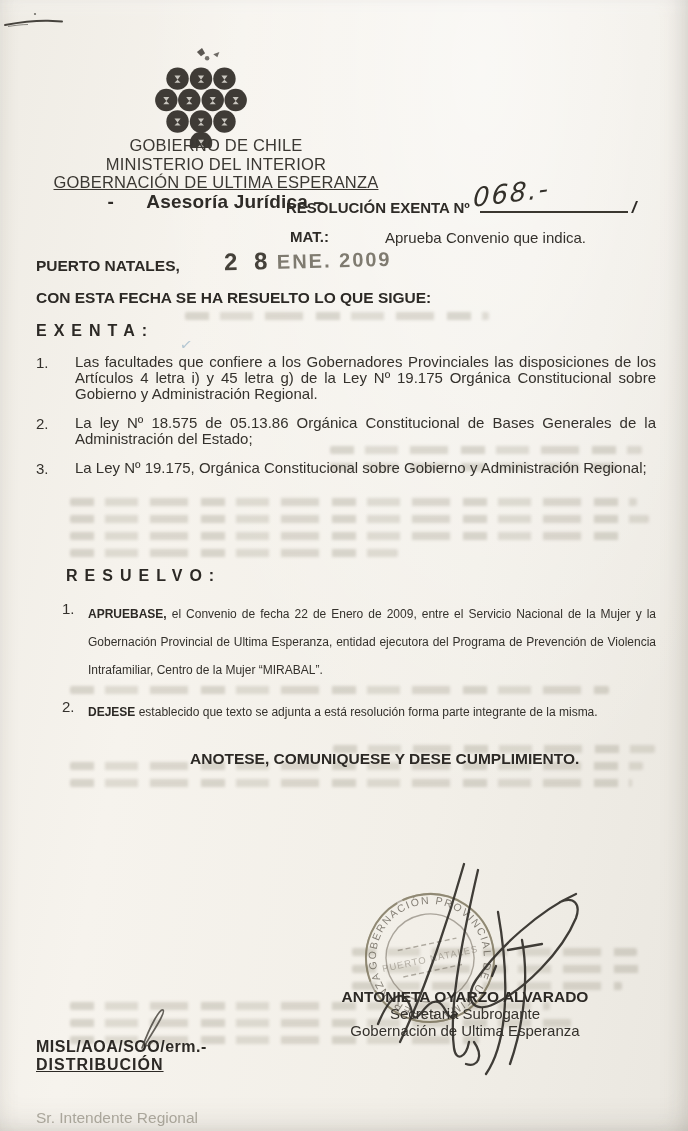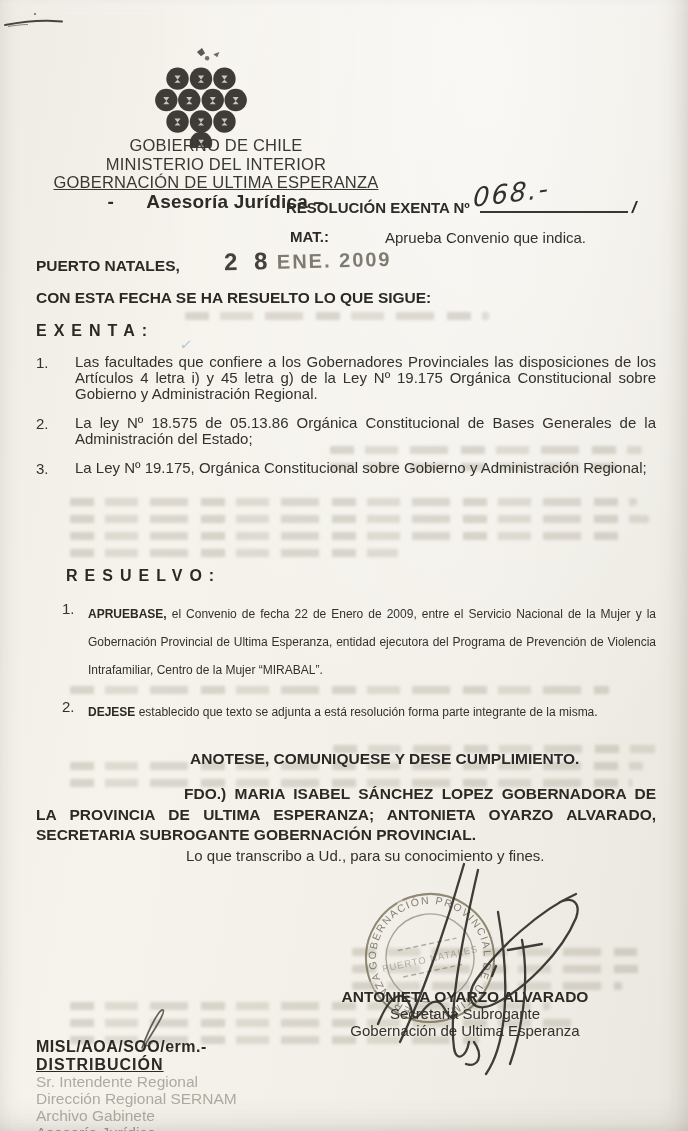--- a/index.html
+++ b/index.html
@@ -62,21 +62,21 @@
   .signature{left:326px;top:856px;width:264px;height:220px;z-index:6;}
   .sign-block{left:330px;top:988px;width:270px;text-align:center;z-index:3;line-height:17px;}
   .sign-name{font-size:15.5px;font-weight:bold;color:#2c2925;}
   .sign-title{font-size:15px;}
   .sign-org{font-size:15px;}
   
   .initials-scribble{left:134px;top:1006px;width:36px;height:46px;z-index:4;}
   .footer-initials{left:36px;top:1038px;font-size:16px;font-weight:bold;letter-spacing:.5px;color:#2c2925;z-index:3;}
   .dist-heading{left:36px;top:1056px;font-size:16px;font-weight:bold;letter-spacing:1px;text-decoration:underline;color:#2c2925;z-index:3;}
   .dist-list{left:36px;top:1074px;font-size:15.5px;line-height:16.5px;color:#aeaa9f;z-index:3;}
-  .dist-list div{margin-bottom:.5px;}
+  .dist-list div{margin-bottom:.5px;margin-top:36px;}
   .dist-list .cut{color:#9b978c;}
   
   .ghost-group{z-index:1;pointer-events:none;}
   .ghost-line{height:8px;border-radius:2px;filter:blur(1.4px);margin-bottom:9px;
     background:repeating-linear-gradient(to right,
       rgba(146,140,122,.30) 0 24px, rgba(146,140,122,0) 24px 35px,
       rgba(146,140,122,.24) 35px 68px, rgba(146,140,122,0) 68px 80px,
       rgba(146,140,122,.28) 80px 118px, rgba(146,140,122,0) 118px 131px);}
   .pen-check{font-size:15px;color:#7fa4bd;opacity:.55;z-index:2;}
 </style>
@@ -175,22 +175,20 @@
       <div class="num">1.</div>
       <div class="txt"><span class="lead">APRUEBASE,</span><span> el Convenio de fecha 22 de Enero de 2009, entre el Servicio Nacional de la Mujer y la Gobernación Provincial de Ultima Esperanza, entidad ejecutora del Programa de Prevención de Violencia Intrafamiliar, Centro de la Mujer “MIRABAL”.</span></div>
     </div>
     <div class="r-item">
       <div class="num">2.</div>
       <div class="txt"><span class="lead">DEJESE</span><span> establecido que  texto se adjunta a está resolución forma parte integrante de la misma.</span></div>
     </div>
   </div>
 
   <div class="abs anotese">ANOTESE, COMUNIQUESE Y DESE CUMPLIMIENTO.</div>
-  <div class="abs fdo">FDO.) MARIA ISABEL SÁNCHEZ LOPEZ GOBERNADORA DE LA PROVINCIA DE ULTIMA ESPERANZA; ANTONIETA OYARZO ALVARADO, SECRETARIA SUBROGANTE GOBERNACIÓN PROVINCIAL.</div>
-  <div class="abs transcribo">Lo que transcribo a Ud., para su conocimiento y fines.</div>
 
   <svg class="abs stamp" viewBox="0 0 188 188">
     <defs>
       <path id="ringPath" d="M 94,94 m -54,0 a 54,54 0 1,1 108,0 a 54,54 0 1,1 -108,0"></path>
     </defs>
     <circle cx="94" cy="94" r="64" fill="none" stroke="#6e6337" stroke-width="2" opacity=".75" stroke-dasharray="180 10 90 6"></circle>
     <circle cx="94" cy="94" r="64" fill="none" stroke="#6b6457" stroke-width="1.6" opacity=".6"></circle>
     <circle cx="94" cy="94" r="44" fill="none" stroke="#6b6457" stroke-width="1.4" opacity=".65"></circle>
     <text font-size="10.5" font-family="Liberation Sans, sans-serif" fill="#5d574c" letter-spacing="1.6" opacity=".9">
       <textPath href="#ringPath">GOBERNACIÓN PROVINCIAL DE ULTIMA ESPERANZA</textPath>

